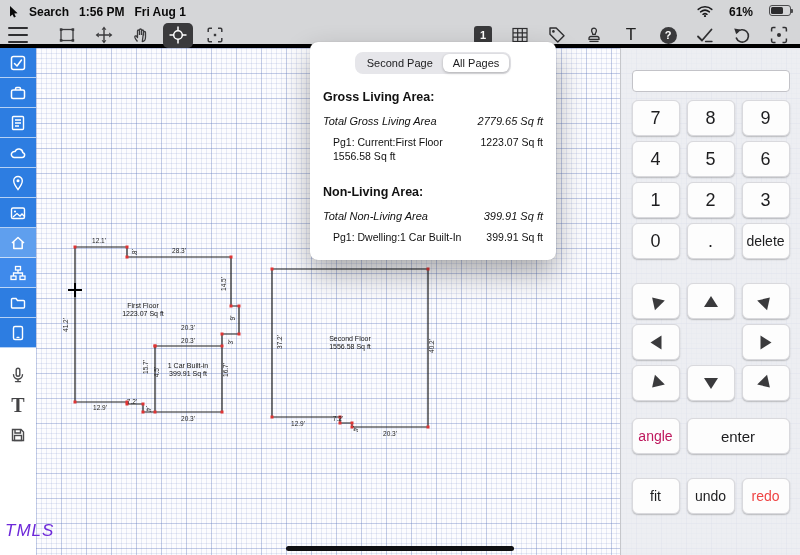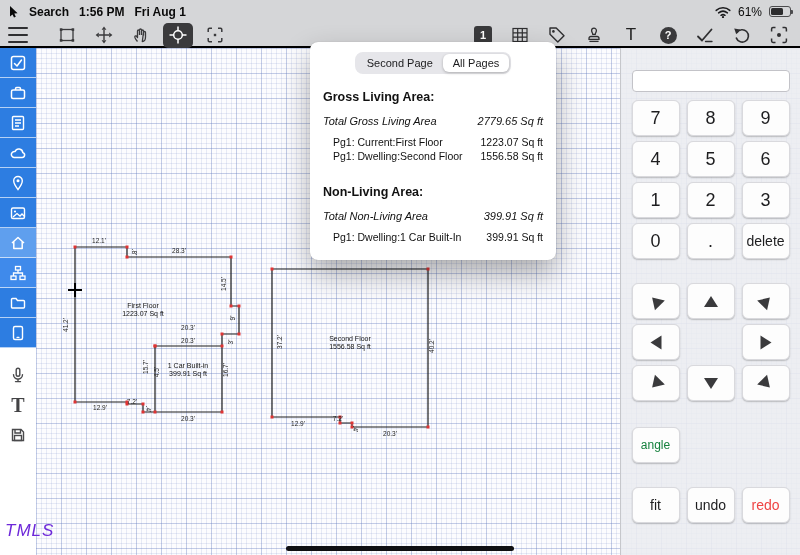--- a/index.html
+++ b/index.html
@@ -19,25 +19,25 @@
       linear-gradient(to right, rgba(120,140,200,0.16) 1px, transparent 1px),
       linear-gradient(to bottom, rgba(120,140,200,0.16) 1px, transparent 1px);
     background-size:25px 25px,25px 25px,5px 5px,5px 5px;
   }
   #floorplan{position:absolute;left:0;top:0;width:800px;height:555px;z-index:1;pointer-events:none;}
   #floorplan text{font-family:"Liberation Sans",sans-serif;}
   .watermark{position:absolute;left:5px;bottom:14px;z-index:4;color:#6d28d9;font-size:17px;letter-spacing:1px;font-style:italic;}
 
   
   .topchrome{position:absolute;left:0;top:0;width:800px;height:48px;z-index:3;
-    background:var(--chrome-gray,#d5d6d8);border-bottom:2px solid #000000;box-sizing:border-box;}
+    background:var(--chrome-gray,#d5d6d8);border-bottom:4px solid #000000;box-sizing:border-box;}
   .statusbar{height:19px;display:flex;justify-content:space-between;align-items:center;
     padding:2px 9px 0 9px;font-size:12px;font-weight:700;color:#0a0a0a;}
   .sb-left{display:flex;align-items:center;gap:10px;}
-  .sb-right{display:flex;align-items:center;gap:7px;font-weight:400;}
+  .sb-right{display:flex;gap:16px;font-weight:700;}
   .battery{width:22px;height:11px;border:1px solid #4c4c4e;border-radius:3px;position:relative;box-sizing:border-box;}
   .battery .lvl{position:absolute;left:1px;top:1px;bottom:1px;width:61%;background:#2c2c2e;border-radius:1.5px;}
   .battery:after{content:"";position:absolute;right:-3px;top:3px;width:2px;height:4px;background:#4c4c4e;border-radius:0 1px 1px 0;}
 
   .toolbar{height:28px;display:flex;align-items:center;padding:0 8px;}
   .hamburger{width:20px;height:18px;display:flex;flex-direction:column;justify-content:space-between;padding:1px 0;box-sizing:border-box;cursor:pointer;}
   .hamburger div{height:2.4px;background:#2f2f31;border-radius:1px;}
   .toolgroup{display:flex;gap:7px;margin-left:24px;}
   .tool-btn{width:30px;height:25px;display:flex;align-items:center;justify-content:center;border-radius:5px;}
   .tool-btn.selected{background:var(--selected-tool-bg,#3a3a3c);}
@@ -74,21 +74,21 @@
   .kbtn.small{font-size:14px;}
   .dpad{margin-top:24px;}
   .dpad-gap{height:36px;}
   .arrow{width:0;height:0;border-left:7px solid transparent;border-right:7px solid transparent;
     border-bottom:11px solid #3a3a3c;}
   .dir-up-left{transform:rotate(-45deg);}  .dir-up{transform:rotate(0deg);}
   .dir-up-right{transform:rotate(45deg);}  .dir-left{transform:rotate(-90deg);}
   .dir-right{transform:rotate(90deg);}     .dir-down-left{transform:rotate(-135deg);}
   .dir-down{transform:rotate(180deg);}     .dir-down-right{transform:rotate(135deg);}
   .anglerow{margin-top:17px;}
-  .kbtn.angle{font-size:12px;color:#15803d;margin-top:9px;}
+  .kbtn.angle{font-size:14px;color:#be185d;}
   .kbtn.enter{grid-column:2 / span 2;font-size:15px;}
   .fitrow{margin-top:24px;}
   .kbtn.fit,.kbtn.undo{font-size:14px;}
   .kbtn.redo{font-size:14px;color:#ef4444;}
 
   
   .popup{position:absolute;left:310px;top:42px;width:246px;z-index:5;background:#fff;border-radius:8px;
     box-shadow:0 14px 30px rgba(0,0,0,0.32), 0 0 1px rgba(0,0,0,0.25);
     padding:10px 13px 16px 13px;box-sizing:border-box;}
   .segctl{display:flex;width:max-content;margin:0 auto;background:#e6e6ea;border-radius:8px;padding:2px;font-size:11px;}
@@ -449,20 +449,21 @@
     <button class="kbtn">
         <span class="arrow dir-down"></span>
       </button>
     <button class="kbtn">
         <span class="arrow dir-down-right"></span>
       </button>
   </div>
 
   <div class="grid3 anglerow">
     <button class="kbtn angle">angle</button>
+    <button class="kbtn enter">enter</button>
   </div>
 
   <div class="grid3 fitrow">
     <button class="kbtn fit">fit</button>
     <button class="kbtn undo">undo</button>
     <button class="kbtn redo">redo</button>
   </div>
 </div>
 
 <div class="popup">
@@ -474,21 +475,20 @@
   <div class="sec-title">Gross Living Area:</div>
   <div class="arow total">
     <span>Total Gross Living Area</span>
     <span>2779.65 Sq ft</span>
   </div>
   <div class="arow item">
     <span>Pg1: Current:First Floor</span>
     <span>1223.07 Sq ft</span>
   </div>
   <div class="arow item">
-    <span>Pg1: Dwelling:Second Floor</span>
     <span>1556.58 Sq ft</span>
   </div>
 
   <div class="sec-title second">Non-Living Area:</div>
   <div class="arow total">
     <span>Total Non-Living Area</span>
     <span>399.91 Sq ft</span>
   </div>
   <div class="arow item">
     <span>Pg1: Dwelling:1 Car Built-In</span>

